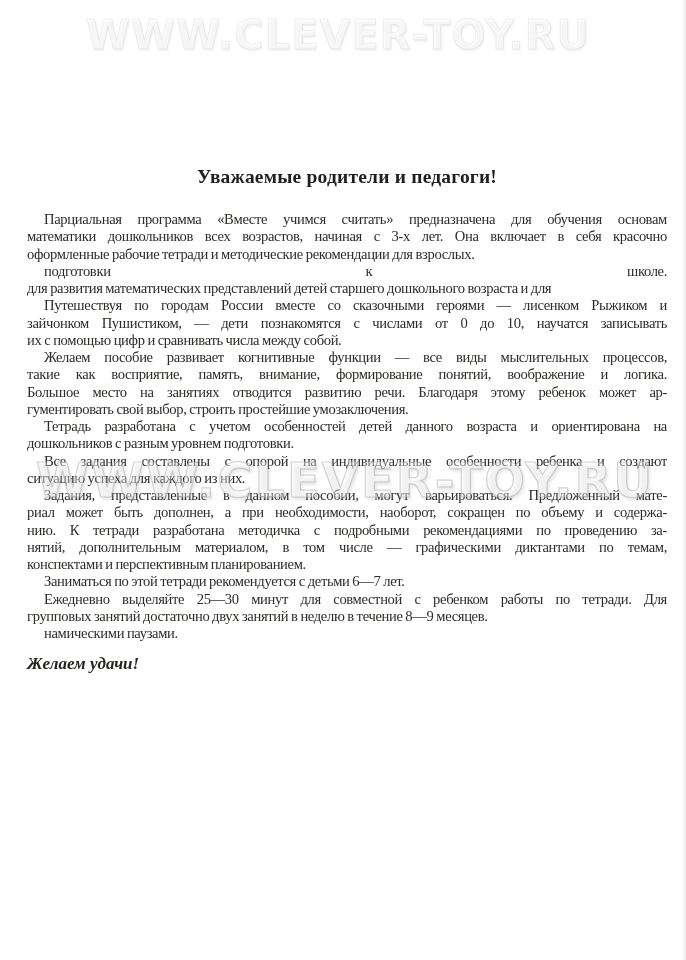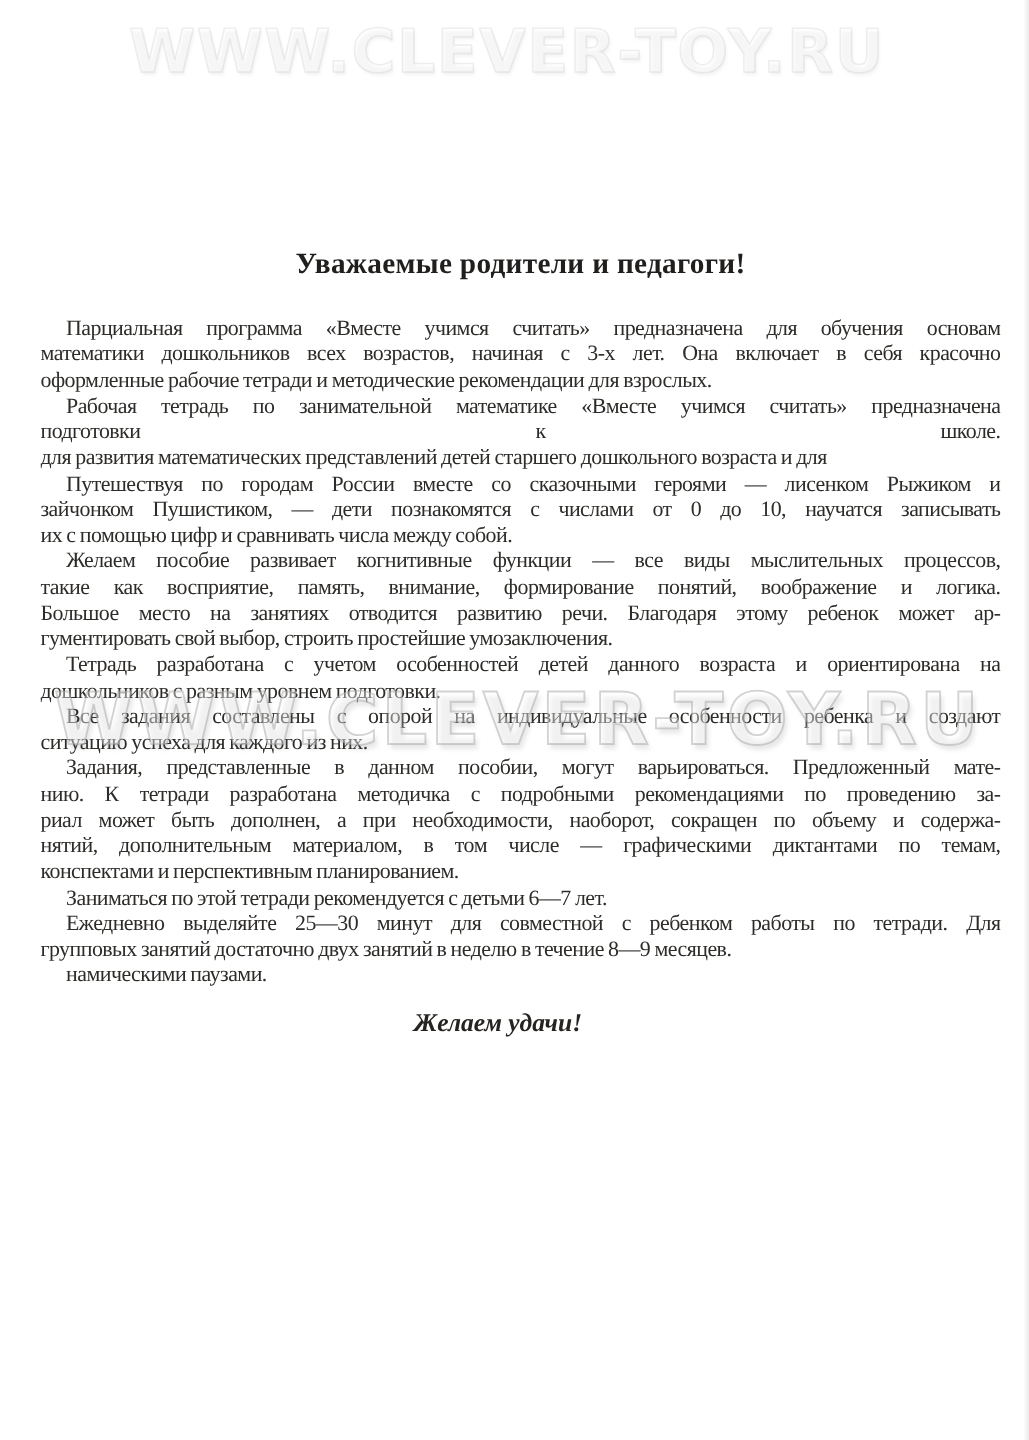--- a/index.html
+++ b/index.html
@@ -68,21 +68,21 @@
     text-align: justify;
     text-align-last: justify;
     min-height: 17.25px;
     overflow: hidden;
   }
   .para .line:last-child { text-align-last: left; }
   .para .line:first-child { text-indent: 17px; }
   .closing {
     margin-top: 13px;
     padding-right: 30px;
-    text-align: center;
+    text-align: left;
     font-weight: bold;
     font-style: italic;
     font-size: 17px;
     letter-spacing: 0;
     word-spacing: 0;
     color: #262421;
   }
 </style>
 </head>
 <body>
@@ -93,21 +93,20 @@
 
   <div class="content">
     <h1 class="title">Уважаемые родители и педагоги!</h1>
     <div id="paras">
         <div class="para">
           <div class="line">Парциальная программа «Вместе учимся считать» предназначена для обучения основам</div>
           <div class="line">математики дошкольников всех возрастов, начиная с 3-х лет. Она включает в себя красочно</div>
           <div class="line">оформленные рабочие тетради и методические рекомендации для взрослых.</div>
         </div>
         <div class="para">
-          <div class="line">Рабочая тетрадь по занимательной математике «Вместе учимся считать» предназначена</div>
           <div class="line">подготовки к школе.</div>
           <div class="line">для развития математических представлений детей старшего дошкольного возраста и для</div>
         </div>
         <div class="para">
           <div class="line">Путешествуя по городам России вместе со сказочными героями — лисенком Рыжиком и</div>
           <div class="line">зайчонком Пушистиком, — дети познакомятся с числами от 0 до 10, научатся записывать</div>
           <div class="line">их с помощью цифр и сравнивать числа между собой.</div>
         </div>
         <div class="para">
           <div class="line">Желаем пособие развивает когнитивные функции — все виды мыслительных процессов,</div>
@@ -118,22 +117,22 @@
         <div class="para">
           <div class="line">Тетрадь разработана с учетом особенностей детей данного возраста и ориентирована на</div>
           <div class="line">дошкольников с разным уровнем подготовки.</div>
         </div>
         <div class="para">
           <div class="line">Все задания составлены с опорой на индивидуальные особенности ребенка и создают</div>
           <div class="line">ситуацию успеха для каждого из них.</div>
         </div>
         <div class="para">
           <div class="line">Задания, представленные в данном пособии, могут варьироваться. Предложенный мате-</div>
+          <div class="line">риал может быть дополнен, а при необходимости, наоборот, сокращен по объему и содержа-</div>
           <div class="line">нию. К тетради разработана методичка с подробными рекомендациями по проведению за-</div>
-          <div class="line">риал может быть дополнен, а при необходимости, наоборот, сокращен по объему и содержа-</div>
           <div class="line">нятий, дополнительным материалом, в том числе — графическими диктантами по темам,</div>
           <div class="line">конспектами и перспективным планированием.</div>
         </div>
         <div class="para">
           <div class="line">Заниматься по этой тетради рекомендуется с детьми 6—7 лет.</div>
         </div>
         <div class="para">
           <div class="line">Ежедневно выделяйте 25—30 минут для совместной с ребенком работы по тетради. Для</div>
           <div class="line">групповых занятий достаточно двух занятий в неделю в течение 8—9 месяцев.</div>
         </div>

